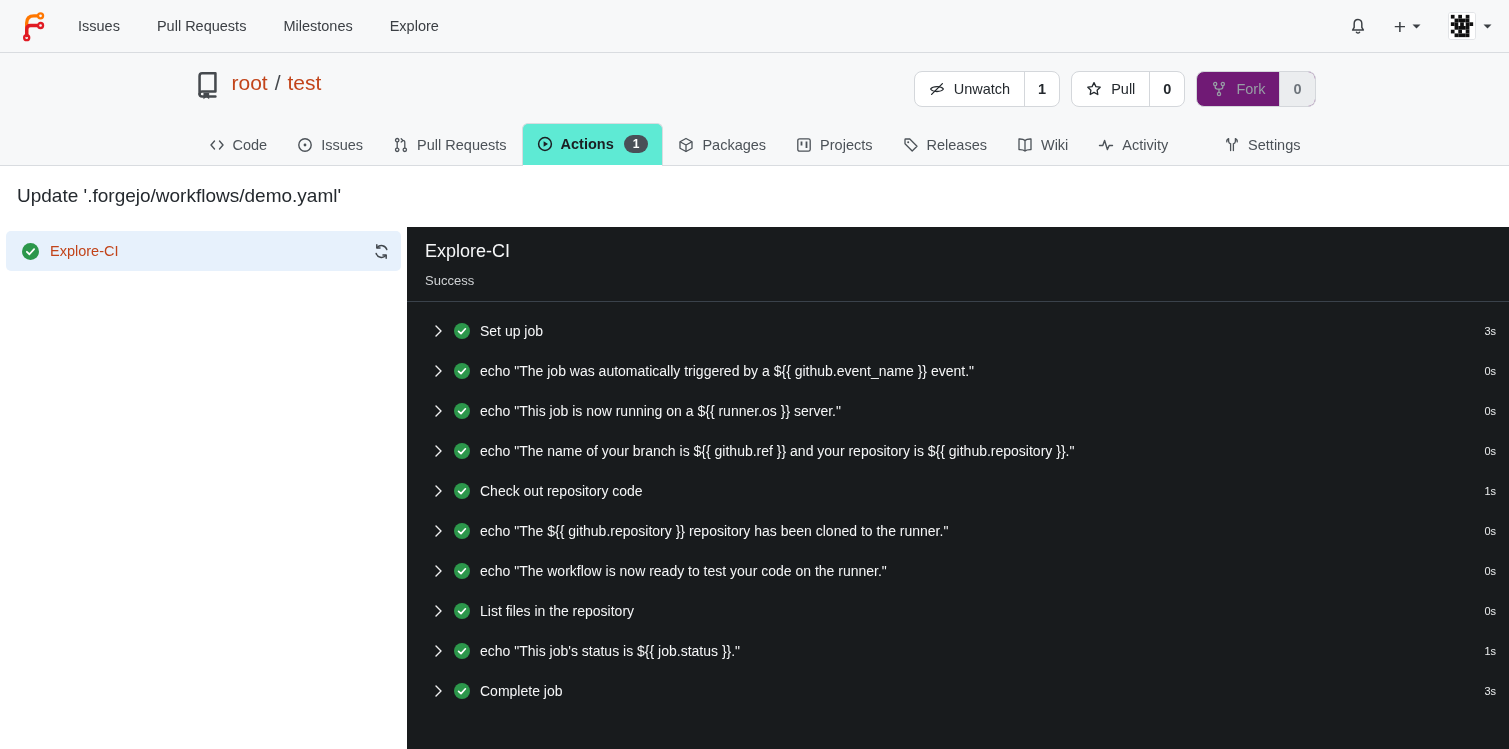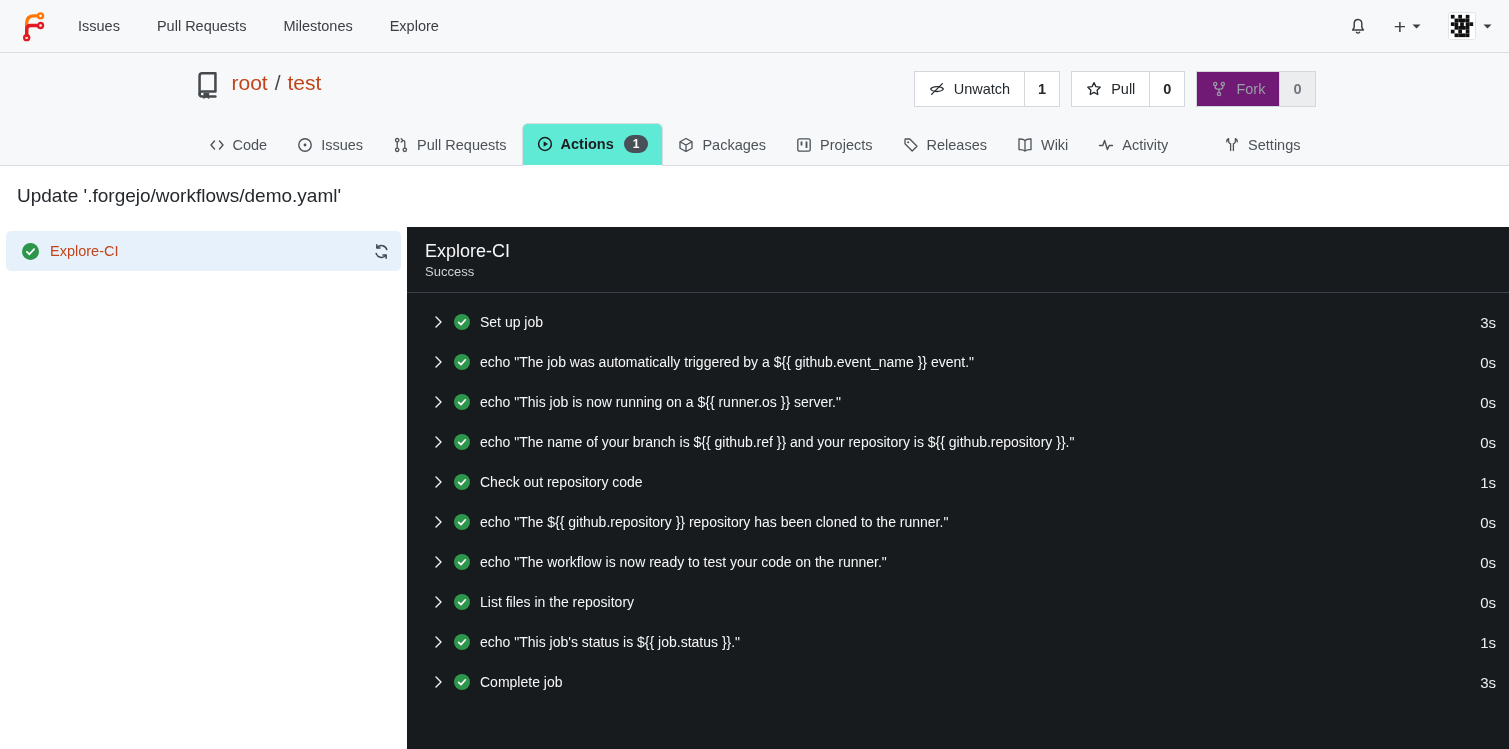--- a/index.html
+++ b/index.html
@@ -21,21 +21,21 @@
 
   
   .repo-header { background:#f7f8f9; border-bottom:1px solid #d9dce0; padding-top:18px; flex:0 0 auto; }
   .repo-container { width:1122px; margin:0 auto; }
   .repo-title-row { display:flex; align-items:flex-start; height:46px; }
   .repo-book { color:#45494e; margin-right:11px; }
   .repo-name { font-size:21px; color:#c2441a; text-decoration:none; cursor:pointer; }
   .repo-sep { font-size:21px; color:#45494e; margin:0 7px; }
   .repo-actions { margin-left:auto; display:flex; gap:11px; }
   .btn-group { display:flex; align-items:stretch; height:36px; background:#fff; border:1px solid #d4d7db;
-               border-radius:0; overflow:hidden; font-size:14.5px; color:#24292e; }
+               border-radius:8px; overflow:hidden; font-size:14.5px; color:#24292e; }
   .btn-main { display:flex; align-items:center; gap:9px; padding:0 14px; cursor:pointer; }
   .btn-count { display:flex; align-items:center; padding:0 13px; border-left:1px solid #d4d7db;
                font-weight:600; cursor:pointer; }
   .btn-group.disabled { background:#701a75; color:#989fa4; color:#979ea5; }
   .btn-group.disabled .btn-count { background:#ebedef; color:#6e757c; }
 
   
   .tabs { display:flex; align-items:flex-end; margin-top:6px; }
   .tab { display:flex; align-items:center; gap:8px; padding:11px 14px 12px; font-size:14.5px;
          color:#4c5258; cursor:pointer; border:1px solid transparent; border-bottom:none; }
@@ -56,27 +56,27 @@
   .run-main { flex:1; display:flex; min-height:0; }
   .jobs-sidebar { flex:0 0 407px; background:#fff; padding:4px 6px 0; }
   .job-item { height:40px; display:flex; align-items:center; gap:11px; background:#e7f1fc;
               border-radius:5px; padding:0 11px 0 16px; cursor:pointer; }
   .job-name { color:#c2441a; font-size:14.5px; }
   .job-refresh { margin-left:auto; background:none; border:none; color:#40464c; cursor:pointer; display:flex; }
 
   .run-panel { flex:1; background:#181b1d; display:flex; flex-direction:column; min-width:0; }
   .panel-header { padding:14px 18px 13px; border-bottom:1px solid #3a424b; }
   .panel-title { color:#f6f7f8; font-size:18px; font-weight:500; }
-  .panel-status { color:#cfd2d4; font-size:13px; margin-top:2px; }
+  .panel-status { color:#cfd2d4; font-size:13px; margin-top:11px; }
   .step-list { padding-top:9px; overflow:hidden; }
   .step-row { height:40px; display:flex; align-items:center; gap:10px; padding:0 13px 0 26px; cursor:pointer; }
   .step-chev { display:flex; color:#f2f3f4; flex:0 0 auto; }
   .step-check { display:flex; flex:0 0 auto; }
   .step-name { color:#f6f7f8; font-size:14px; white-space:nowrap; overflow:hidden; text-overflow:ellipsis; }
-  .step-duration { margin-left:auto; color:#eceeef; font-size:15px; flex:0 0 auto; }
+  .step-duration { margin-left:auto; color:#eceeef; font-size:11px; flex:0 0 auto; }
 </style>
 </head>
 <body>
 
 <div class="app">
 
   <nav class="navbar">
     <a class="logo">
       <svg width="31" height="32" viewBox="0 0 32 32" fill="none">
         <path d="M10 25 V13 Q10 5.5 17.5 5.5 H21" stroke="#ff7700" stroke-width="3.4" stroke-linecap="round"></path>

